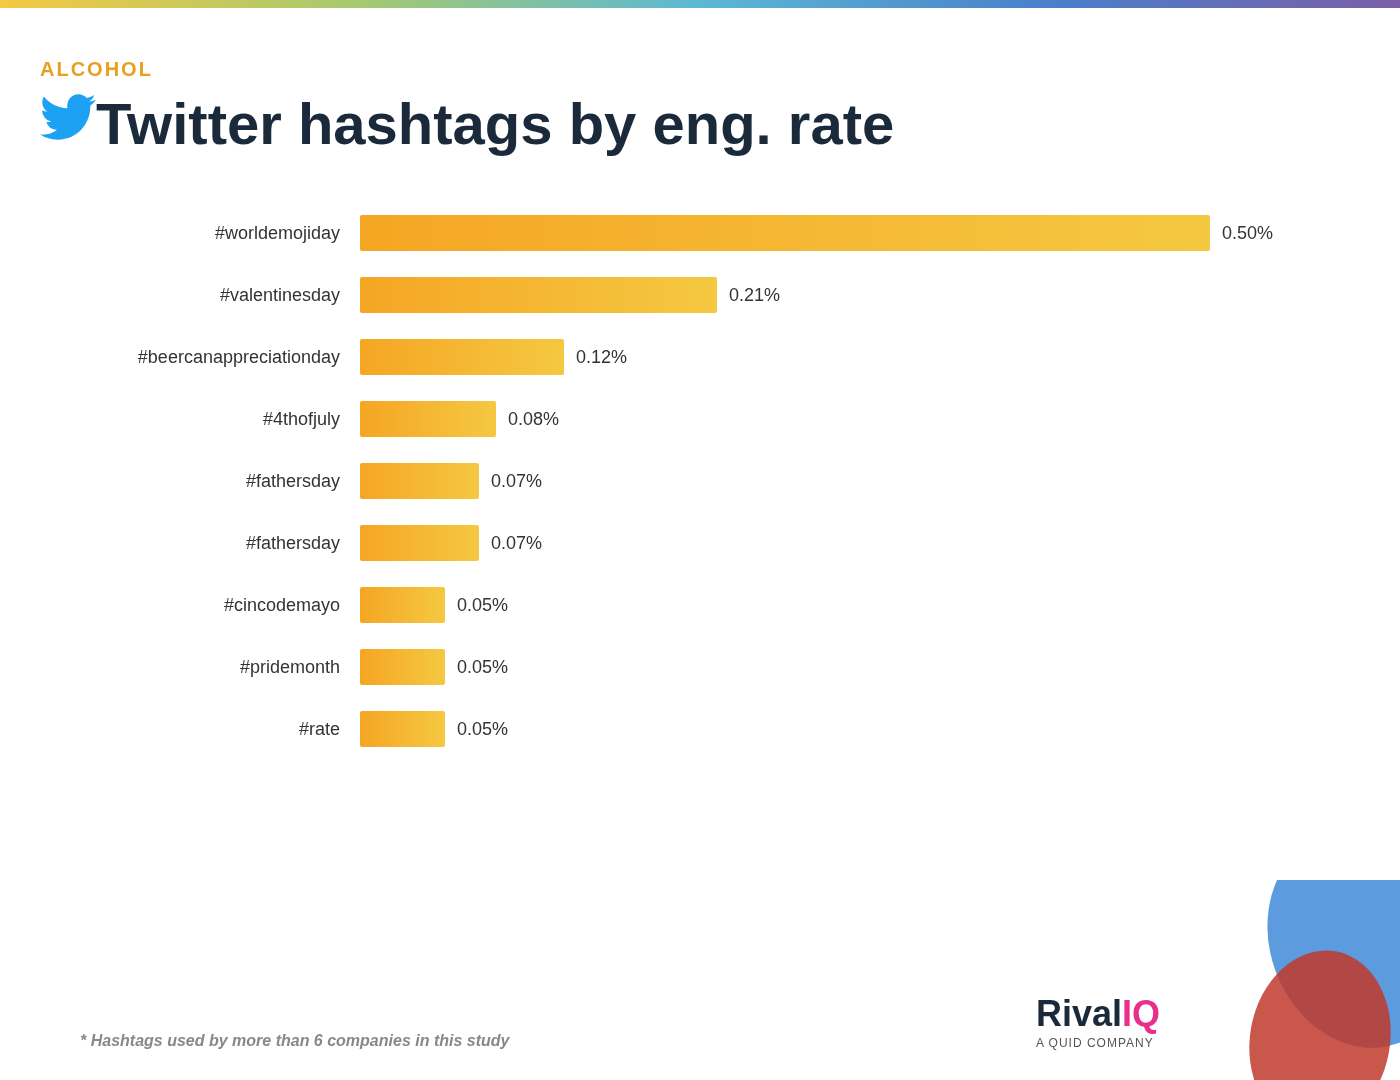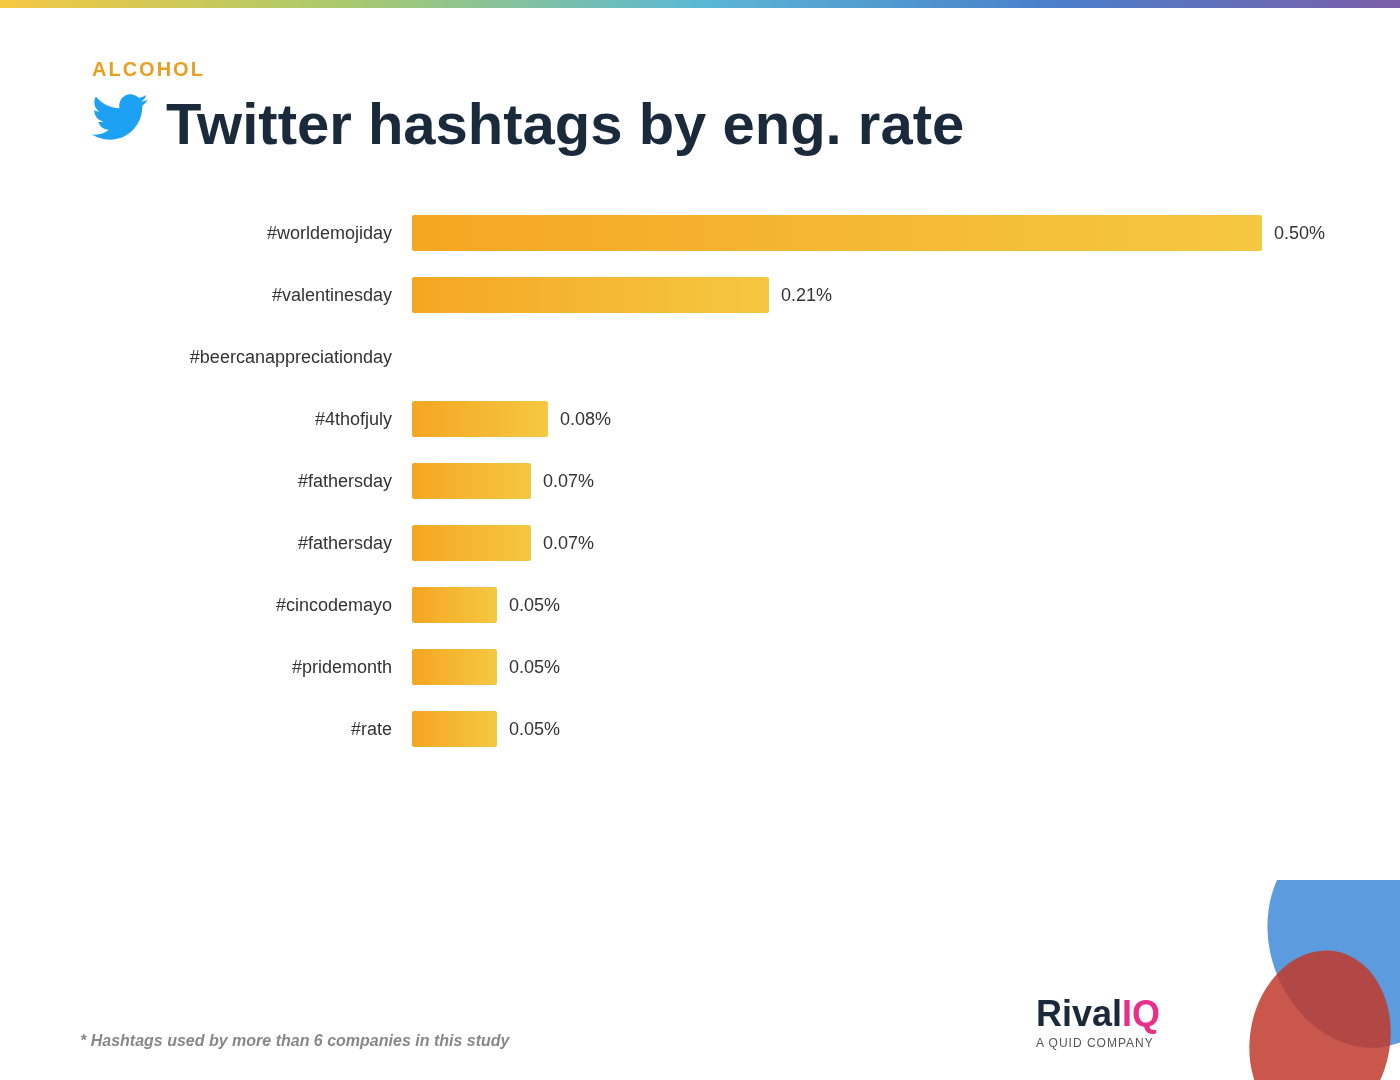--- a/index.html
+++ b/index.html
@@ -22,39 +22,38 @@
       height: 8px;
       background: linear-gradient(to right, #f5c842, #a8c96e, #5bb8d4, #4a7fcb, #7b5ea7);
     }
 
     .main-content {
       position: absolute;
       top: 8px;
       left: 0;
       right: 0;
       bottom: 0;
-      padding: 50px 80px 40px 92px;
+      padding: 50px 80px 40px 40px;
     }
 
     .category-label {
       font-size: 20px;
       font-weight: 700;
       color: #e8a020;
       letter-spacing: 2px;
       text-transform: uppercase;
       margin-bottom: 8px;
     }
 
     .page-title {
       font-size: 58px;
       font-weight: 900;
       color: #1a2a3a;
       display: flex;
       align-items: center;
-      gap: 18px;
       margin-bottom: 50px;
     }
 
     .twitter-icon {
       color: #1da1f2;
       font-size: 52px;
     }
 
     
     .chart-container {
@@ -195,20 +194,24 @@
       </div>
       <div class="chart-row">
         <div class="hashtag-label">#valentinesday</div>
         <div class="bar-wrapper">
           <div class="bar" style="width: 357px;"></div>
           <div class="bar-value">0.21%</div>
         </div>
       </div>
       <div class="chart-row">
         <div class="hashtag-label">#beercanappreciationday</div>
+        <div class="bar-wrapper">
+          <div class="bar" style="width: 204px;"></div>
+          <div class="bar-value">0.12%</div>
+        </div>
       </div>
       <div class="chart-row">
         <div class="hashtag-label">#4thofjuly</div>
         <div class="bar-wrapper">
           <div class="bar" style="width: 136px;"></div>
           <div class="bar-value">0.08%</div>
         </div>
       </div>
       <div class="chart-row">
         <div class="hashtag-label">#fathersday</div>

